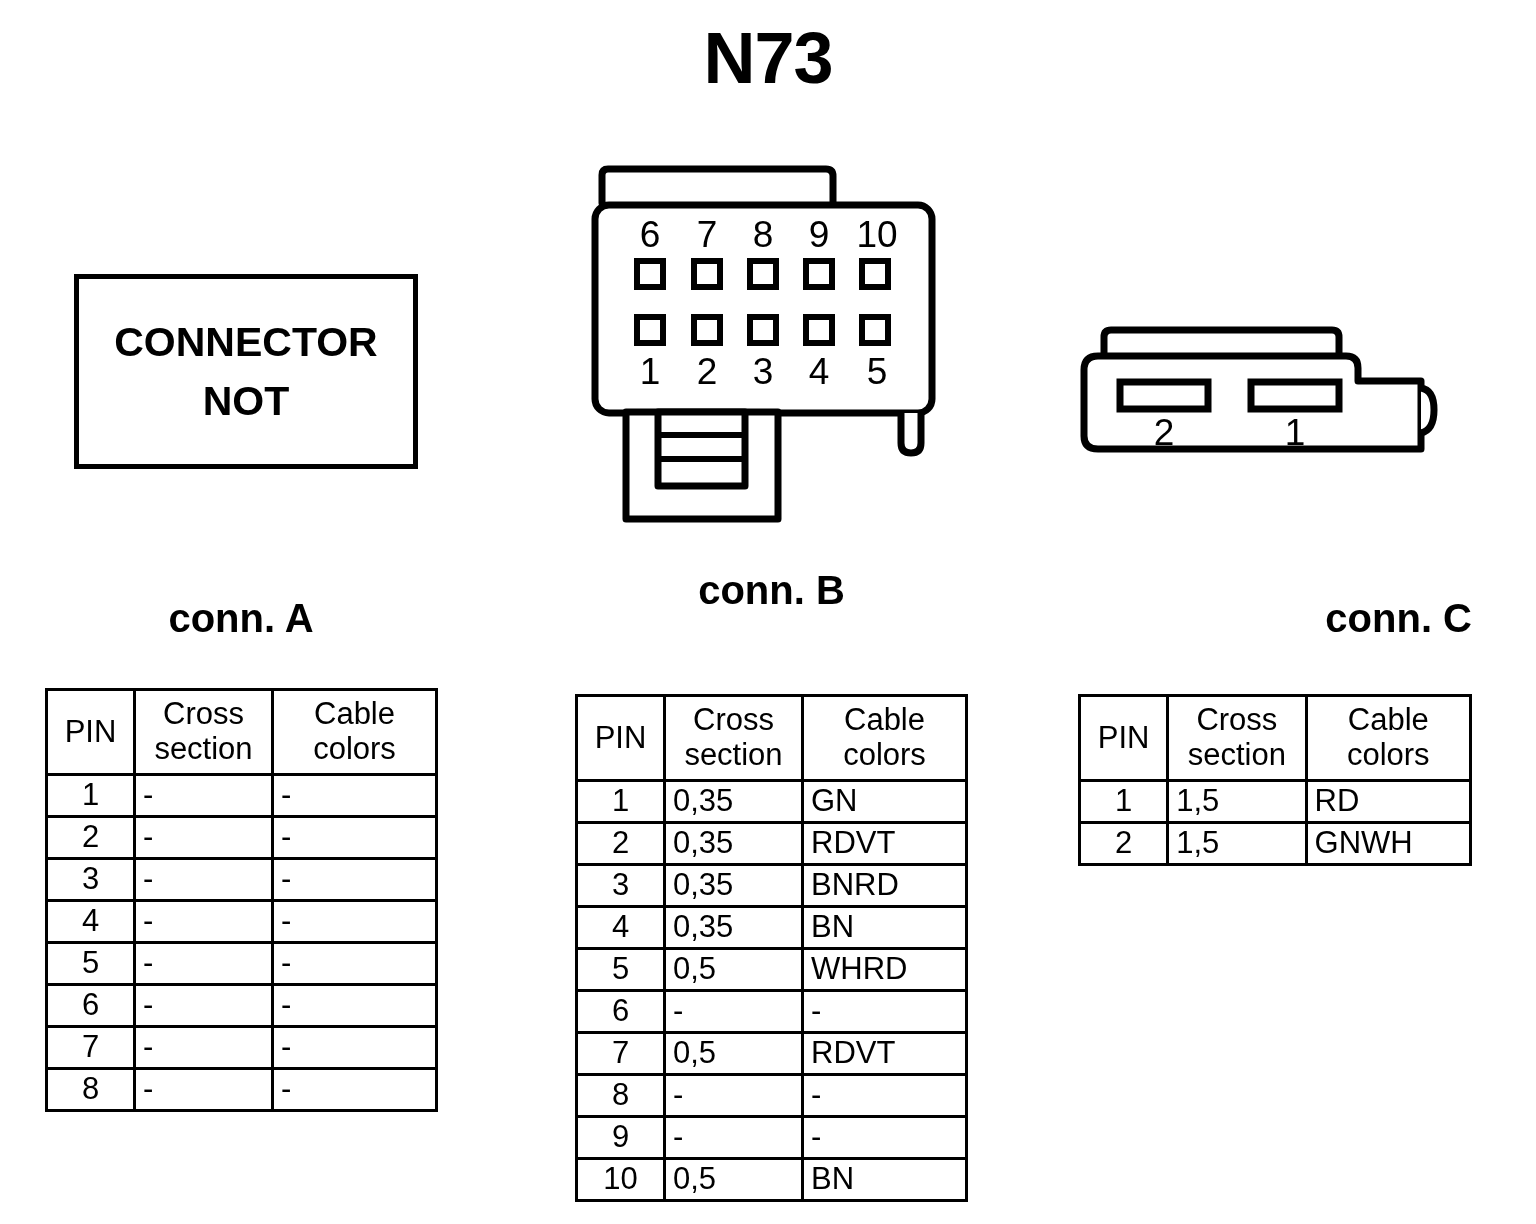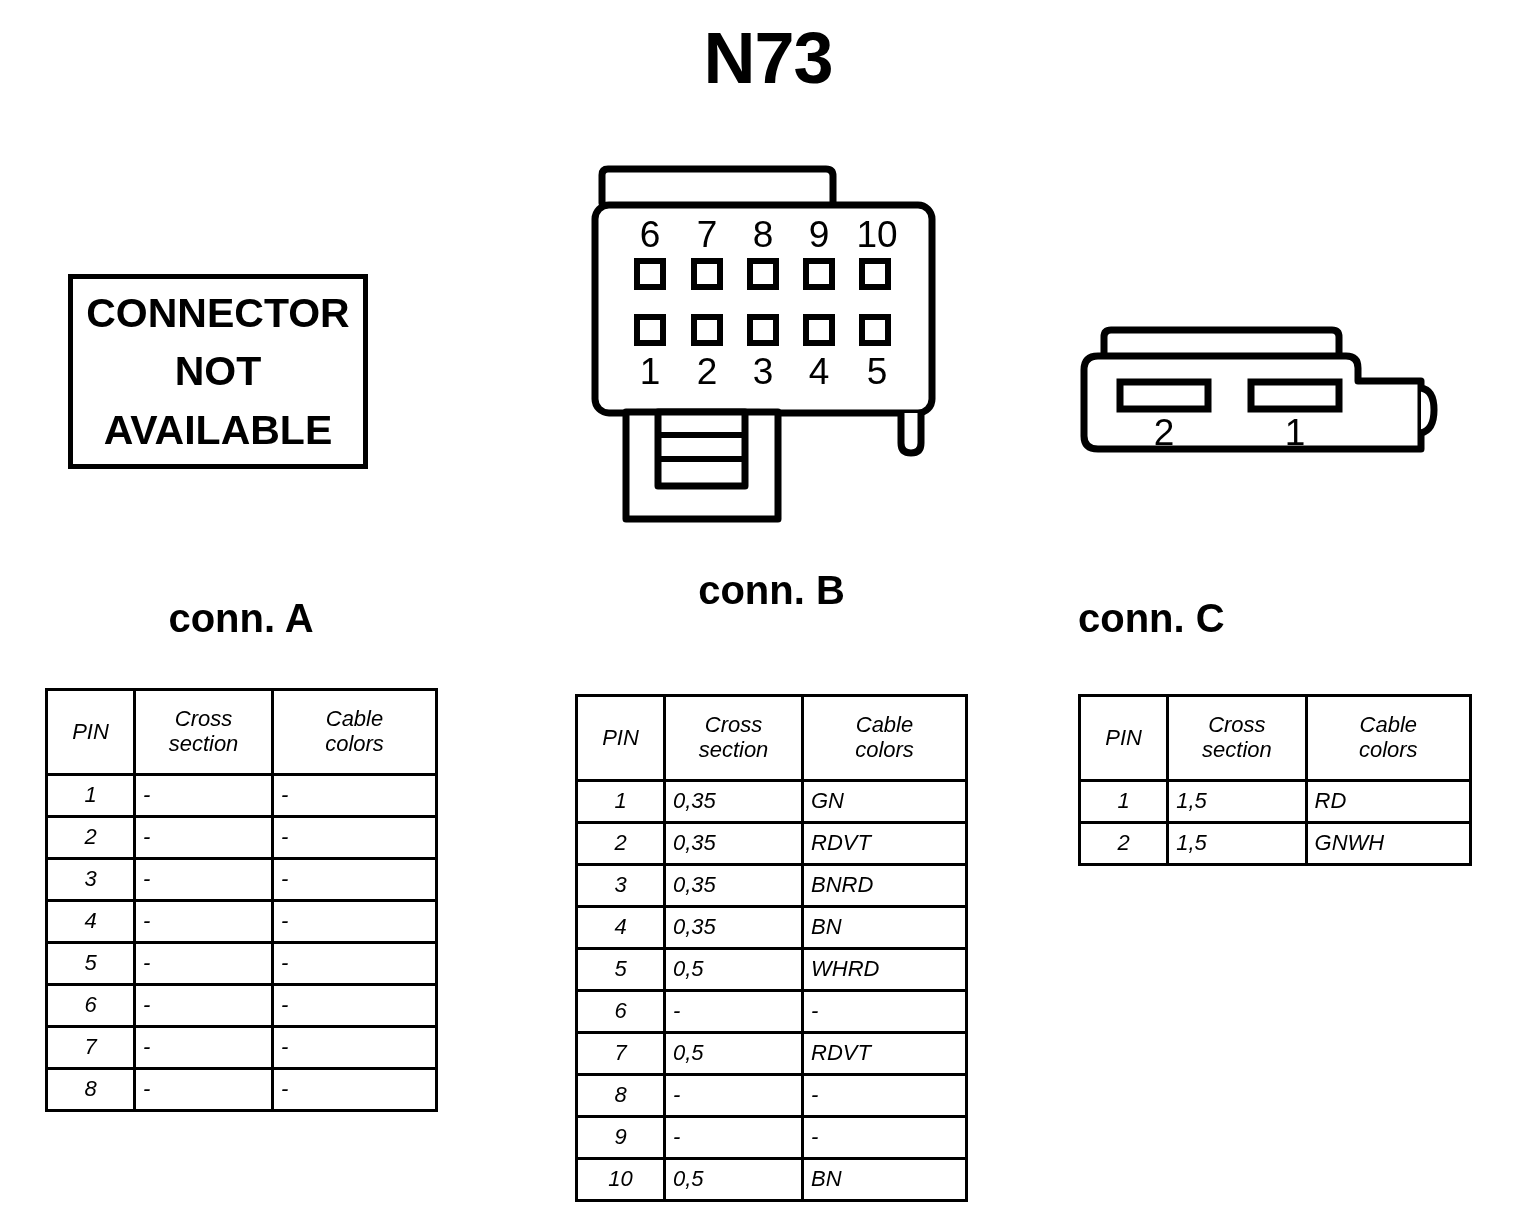--- a/index.html
+++ b/index.html
@@ -26,23 +26,23 @@
     text-align: center;
     font-size: 72px;
     font-weight: bold;
     letter-spacing: -1px;
     line-height: 1;
   }
 
   
   .notavail-box {
     position: absolute;
-    left: 68px;
+    left: 74px;
     top: 274px;
-    width: 300px;
+    width: 344px;
     height: 195px;
     border: 5px solid #000;
     box-sizing: border-box;
     display: flex;
     flex-direction: column;
     align-items: center;
     justify-content: center;
   }
   .notavail-line {
     font-size: 41px;
@@ -75,31 +75,30 @@
   
   .conn-heading {
     position: absolute;
     font-size: 40px;
     font-weight: bold;
     line-height: 1;
     white-space: nowrap;
   }
   #heading-a { left: 45px;   top: 598px; width: 392px; text-align: center; }
   #heading-b { left: 575px;  top: 570px; width: 393px; text-align: center; }
-  #heading-c { left: 1078px; top: 598px; width: 394px; text-align: left; }
+  #heading-c { left: 1078px; top: 598px; width: 394px; text-align: right; }
 
   
   .pin-table {
     position: absolute;
     border-collapse: collapse;
     table-layout: fixed;
     background: #fff;
-    font-size: 22px;
+    font-size: 31px;
     line-height: 1.12;
-    font-style: italic;
   }
   .pin-table td, .pin-table th {
     border: 3px solid #000;
     font-weight: normal;
     padding: 0;
     vertical-align: middle;
   }
   .pin-table col.c-pin  { width: 88px; }
   .pin-table col.c-cs   { width: 138px; }
   .pin-table col.c-cc   { width: 164px; }
@@ -127,21 +126,20 @@
   #table-c { left: 1078px; top: 694px; width: 394px; }
 </style>
 </head>
 <body>
 
 <div class="page-title">N73</div>
 
 <div class="notavail-box">
   <span class="notavail-line">CONNECTOR</span>
   <span class="notavail-line">NOT</span>
-  <span class="notavail-line">AVAILABLE</span>
 </div>
 
 <div class="conn-b-art">
   <svg width="366" height="360" viewBox="0 0 366 360" xmlns="http://www.w3.org/2000/svg">
     <g fill="none" stroke="#000" stroke-width="7" stroke-linejoin="round" stroke-linecap="round">
 
       <path d="M 12 38 L 12 10 Q 12 4 18 4 L 236 4 Q 243 4 243 11 L 243 44"></path>
 
       <rect x="5" y="40" width="337" height="208" rx="14" ry="14" fill="#fff"></rect>
     </g>

